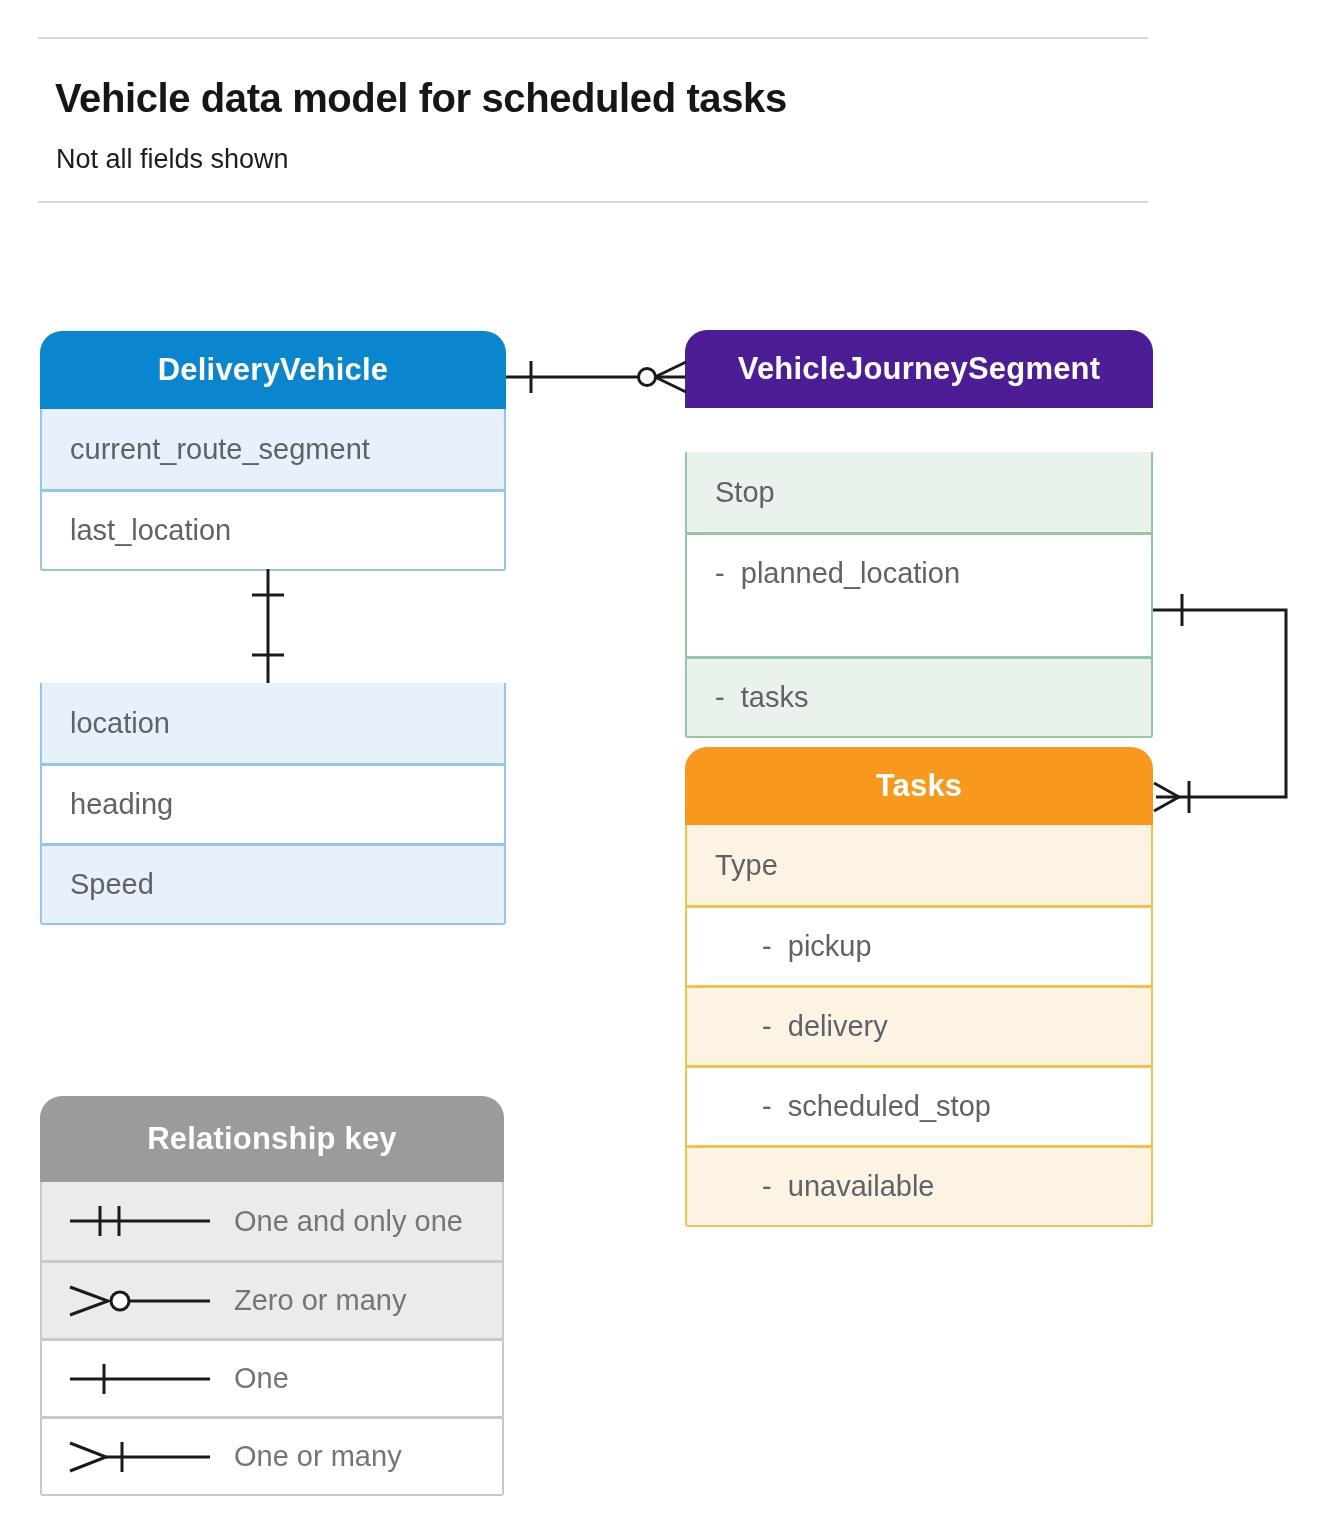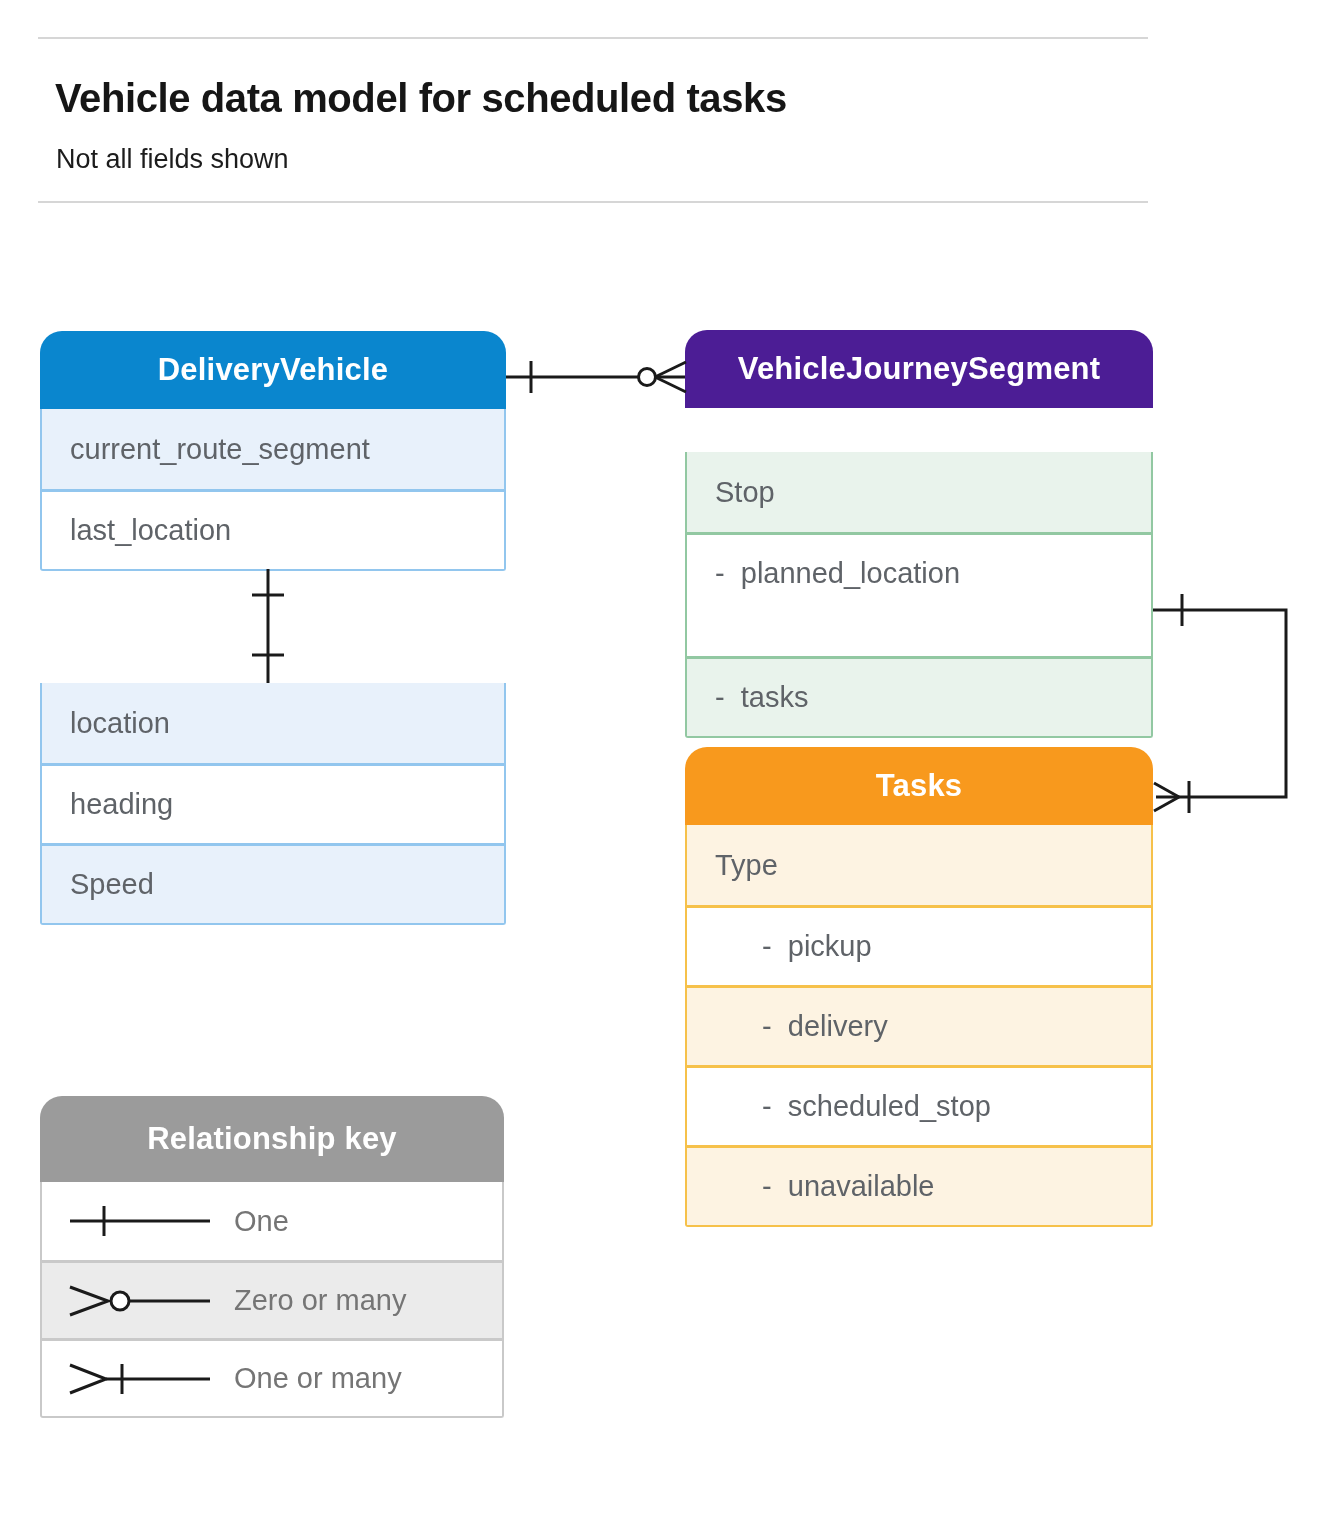--- a/index.html
+++ b/index.html
@@ -145,34 +145,42 @@
         <span class="field-label">-  unavailable</span>
       </div>
     </div>
   </section>
 
   <section class="entity gray" id="legend-box">
     <div class="hd">
       <span>Relationship key</span>
     </div>
     <div class="bd">
-      <div class="row">
+      <div class="row tint">
         <svg class="sym" viewBox="0 0 160 44">
           <line x1="8" y1="22" x2="148" y2="22"></line>
-          <line x1="42" y1="7" x2="42" y2="37"></line>
-        </svg>
-        <span class="legend-label">One</span>
+          <line x1="38" y1="7" x2="38" y2="37"></line>
+          <line x1="57" y1="7" x2="57" y2="37"></line>
+        </svg>
+        <span class="legend-label">One and only one</span>
       </div>
       <div class="row tint">
         <svg class="sym" viewBox="0 0 160 44">
           <polyline points="8,8 46,22 8,36"></polyline>
           <circle cx="58" cy="22" r="9"></circle>
           <line x1="67" y1="22" x2="148" y2="22"></line>
         </svg>
         <span class="legend-label">Zero or many</span>
+      </div>
+      <div class="row">
+        <svg class="sym" viewBox="0 0 160 44">
+          <line x1="8" y1="22" x2="148" y2="22"></line>
+          <line x1="42" y1="7" x2="42" y2="37"></line>
+        </svg>
+        <span class="legend-label">One</span>
       </div>
       <div class="row">
         <svg class="sym" viewBox="0 0 160 44">
           <polyline points="8,8 44,22 8,36"></polyline>
           <line x1="44" y1="22" x2="148" y2="22"></line>
           <line x1="60" y1="7" x2="60" y2="37"></line>
         </svg>
         <span class="legend-label">One or many</span>
       </div>
     </div>

